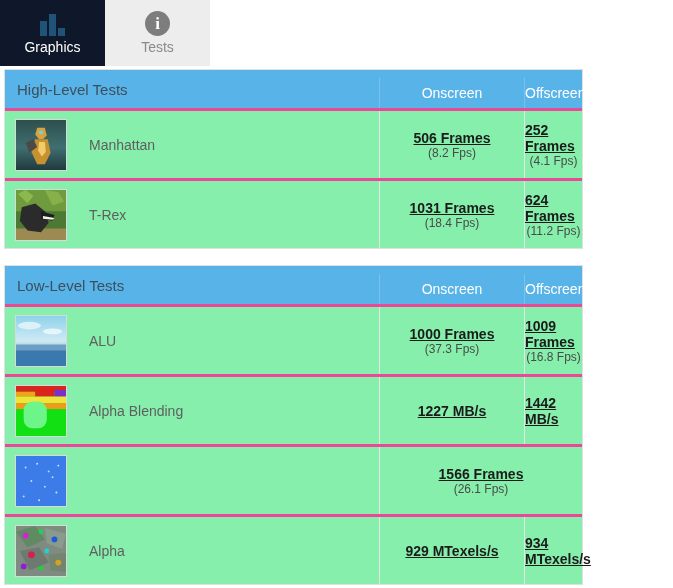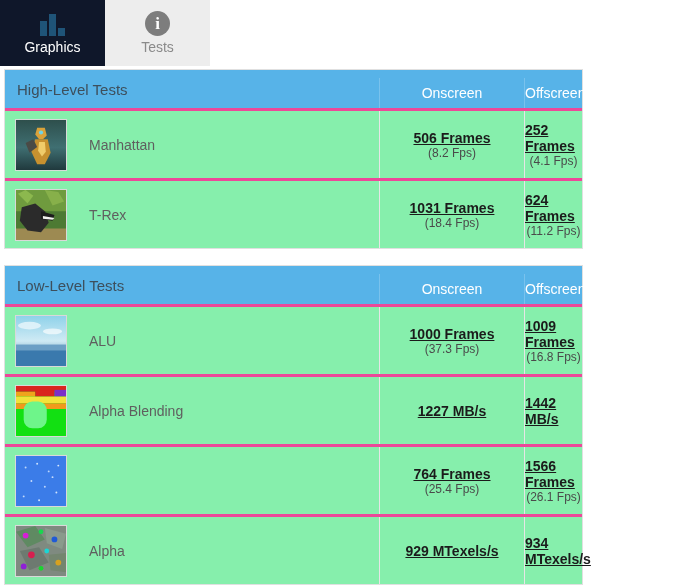--- a/index.html
+++ b/index.html
@@ -271,24 +271,20 @@
           <circle cx="44" cy="10" r="1" fill="#d8e8fd"></circle>
           <circle cx="16" cy="26" r="1" fill="#c8dcfb"></circle>
           <circle cx="30" cy="32" r="1" fill="#bcd6fb"></circle>
           <circle cx="42" cy="38" r="1" fill="#cfe2fc"></circle>
           <circle cx="8" cy="42" r="1" fill="#c2d9fb"></circle>
           <circle cx="24" cy="46" r="1" fill="#d8e8fd"></circle>
           <circle cx="38" cy="22" r="1" fill="#c8dcfb"></circle>
         </svg>
       </div>
     </div>
-    <div class="cell-val">
-      <span class="val-main">764 Frames</span>
-      <span class="val-sub">(25.4 Fps)</span>
-    </div>
     <div class="cell-val last">
       <span class="val-main">1566 Frames</span>
       <span class="val-sub">(26.1 Fps)</span>
     </div>
   </div>
 
   <div class="row">
     <div class="cell-name">
       <div class="thumb">
         <svg class="thumb-inner" viewBox="0 0 52 52" preserveAspectRatio="none">

